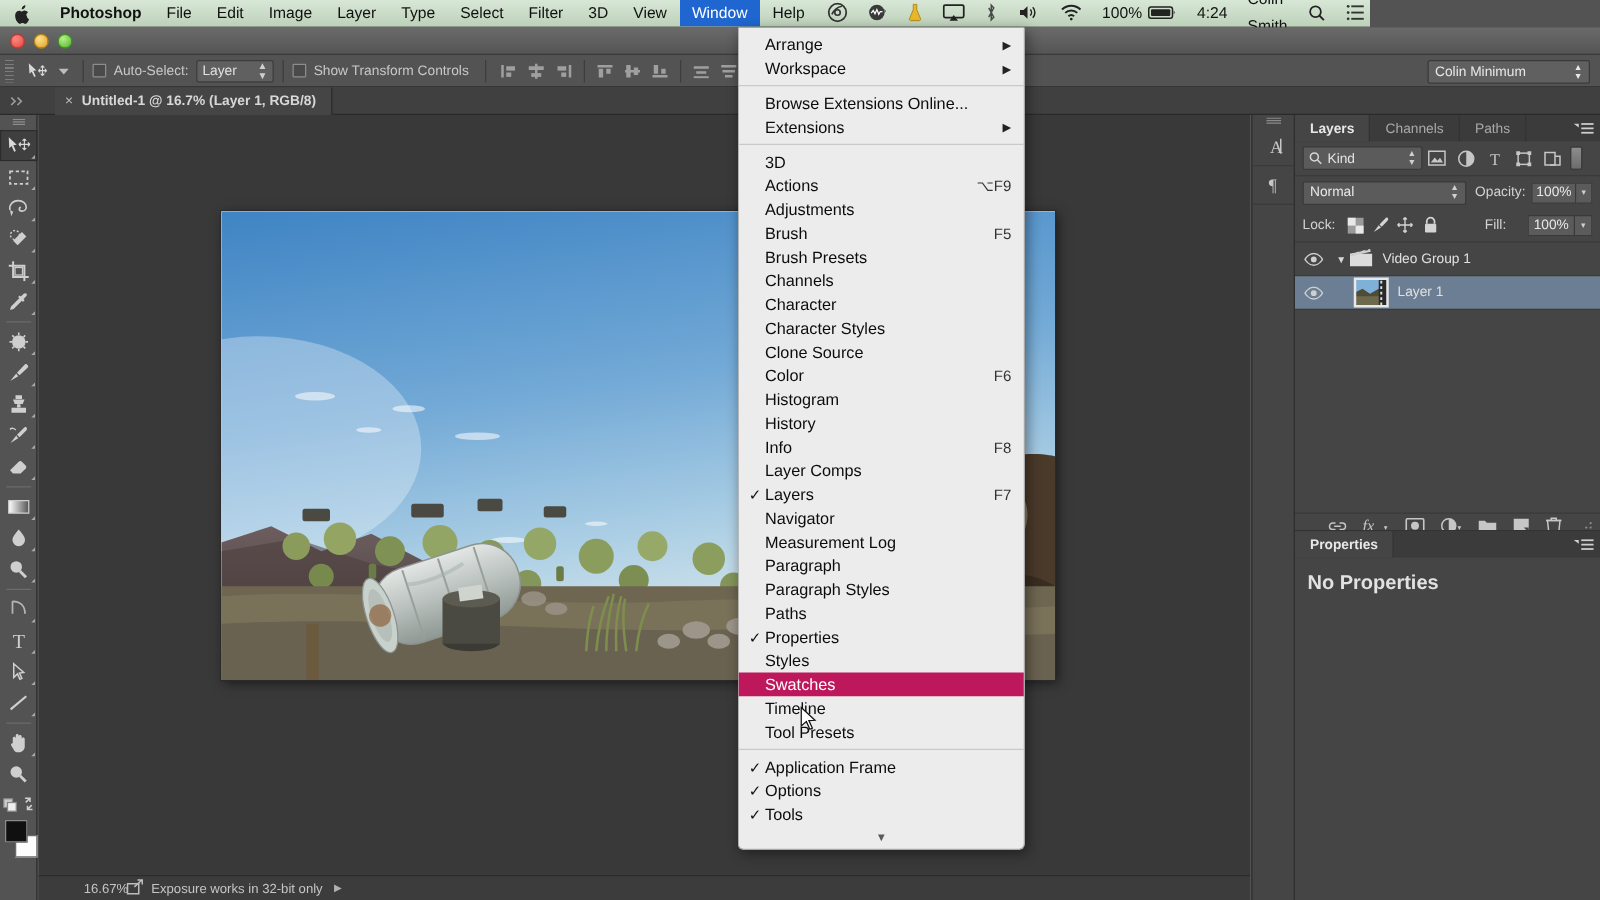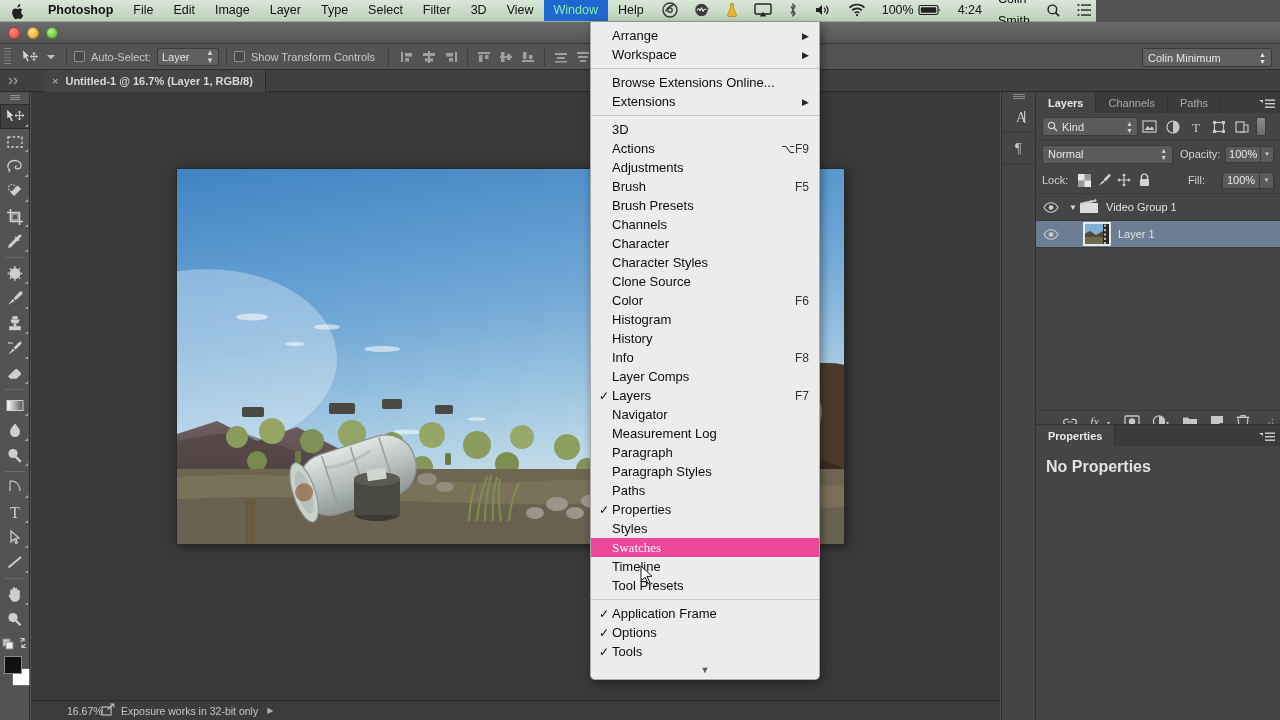--- a/index.html
+++ b/index.html
@@ -14,21 +14,21 @@
   
   .macbar {
     position:absolute; top:0; left:0; width:1096px; height:22px;
     background:linear-gradient(to bottom,#d8e7d6 0%,#cbdcc8 50%,#bdd2ba 100%);
     border-bottom:1px solid #9aab97;
     display:flex; align-items:flex-end; font-size:12.5px; color:#111;
   }
   .apple { margin:0 14px 0 10px; font-size:15px; line-height:1; position:relative; top:-1px; }
   .macbar .mi { padding:0 10px; height:22px; line-height:22px; white-space:nowrap; }
   .macbar .mi.bold { font-weight:bold; }
-  .macbar .mi.active { background:#1f66d0; color:#86efac; }
+  .macbar .mi.active { background:#1f66d0; color:#ffffff; }
   .macbar .spacer { flex:1; }
   .macbar .ri { padding:0 8px; height:22px; line-height:22px; display:flex; align-items:center; }
   .macbar svg { display:block; }
 
   
   .psframe { position:absolute; top:22px; left:0; width:1280px; height:698px; background:#535353; }
 
   .titlebar {
     position:absolute; top:0; left:0; width:1280px; height:22px;
     background:linear-gradient(to bottom,#6a6a6a,#555);
@@ -146,21 +146,21 @@
     border:1px solid #a8a8a8; border-top:none;
     box-shadow:2px 3px 10px rgba(0,0,0,.42);
     font-size:13px; color:#0c0c0c; padding:4px 0 0 0; z-index:50;
     border-radius:0 0 5px 5px;
   }
   .mrow { height:19px; display:flex; align-items:center; padding:0 10px 0 8px; position:relative; white-space:nowrap; }
   .mrow .chk { width:13px; display:inline-block; font-size:12px; }
   .mrow .txt { flex:1; }
   .mrow .key { color:#333; font-size:12px; margin-left:12px; }
   .mrow .sub { font-size:9px; color:#222; }
-  .mrow.hl { background:#ec4899; color:#fff;font-family:Liberation Serif, serif; }
+  .mrow.hl { background:#be185d; color:#fff; }
   .mrow.hl .key { color:#fff; }
   .msep { height:1px; background:#c9c9c9; margin:4px 0; }
   .mfoot { height:18px; display:flex; align-items:center; justify-content:center; color:#5a5a5a; font-size:9px; }
   .cursor { position:absolute; left:640px; top:565px; z-index:60; }
 </style>
 </head>
 <body>
 
 <div id="app">
 

